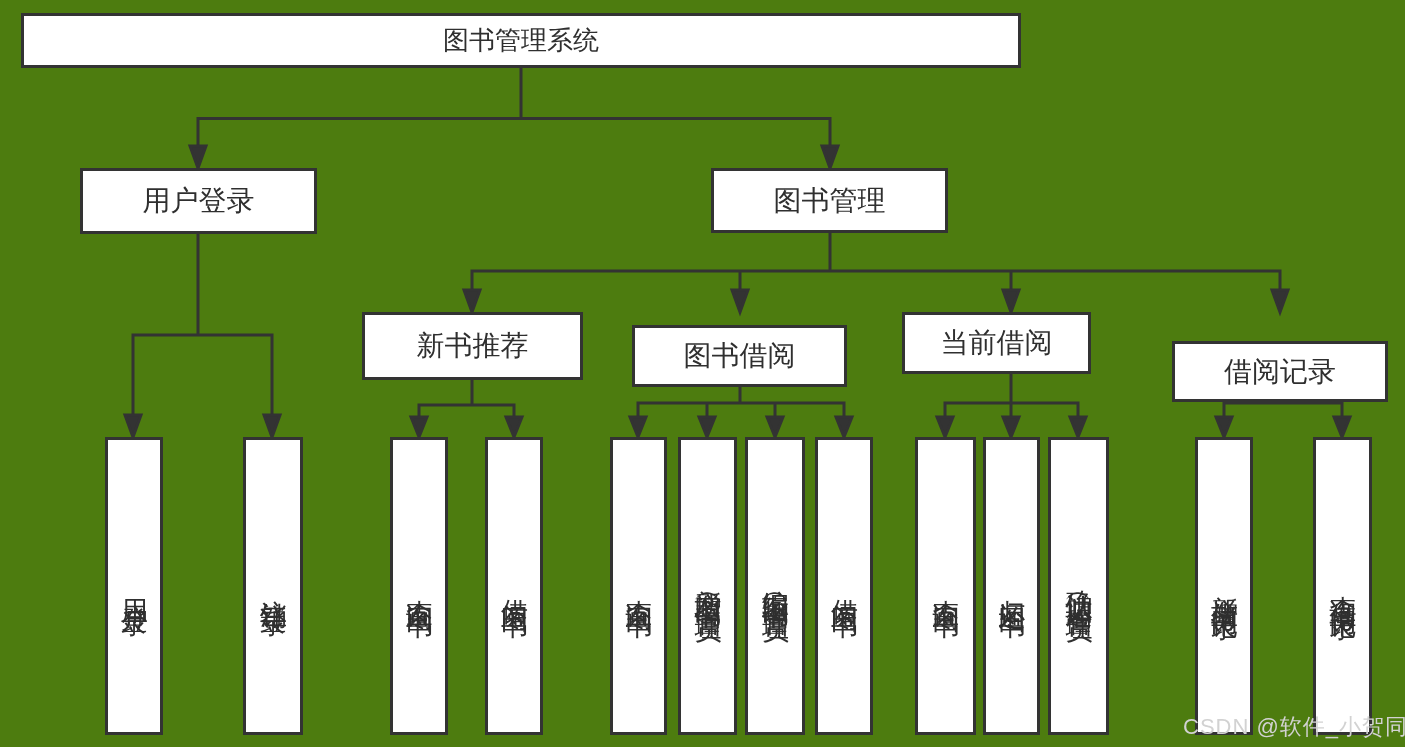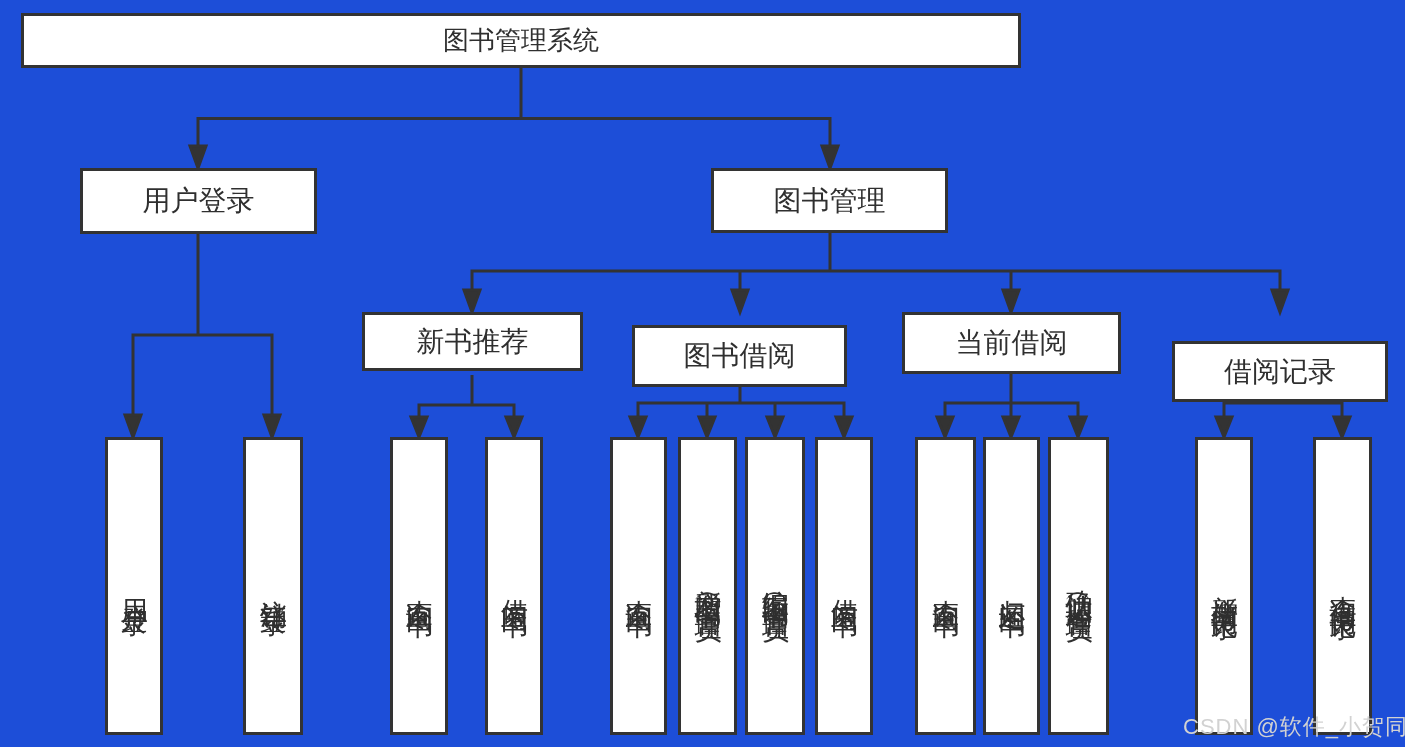--- a/index.html
+++ b/index.html
@@ -1,20 +1,20 @@
 <!DOCTYPE html>
 <html><head>
 <meta charset="utf-8">
 <style>
   html, body { margin: 0; padding: 0; background: #ffffff; }
   #stage {
     position: relative;
     width: 1405px;
     height: 747px;
-    background: #1d4ed8;
+    background: #4d7c0f;
     font-family: "Liberation Sans", sans-serif;
     overflow: hidden;
   }
   #wires {
     position: absolute;
     left: 0; top: 0;
     width: 1405px; height: 747px;
     z-index: 1;
   }
   .node {
@@ -105,23 +105,23 @@
         <polygon points="1334,417 1350,417 1342,437"></polygon>
       </g>
     </g>
   </svg>
 
   <div class="node root-node" style="left:21px; top:13px; width:1000px; height:55px;">图书管理系统</div>
 
   <div class="node h-node" style="left:80px; top:168px; width:237px; height:66px;">用户登录</div>
   <div class="node h-node" style="left:711px; top:168px; width:237px; height:65px;">图书管理</div>
 
-  <div class="node h-node" style="left:362px; top:312px; width:221px; height:59px;">新书推荐</div>
+  <div class="node h-node" style="left:362px; top:312px; width:221px; height:68px;">新书推荐</div>
   <div class="node h-node" style="left:632px; top:312px; width:215px; height:62px;margin-top:13px;">图书借阅</div>
-  <div class="node h-node" style="left:902px; top:312px; width:219px; height:62px;">当前借阅</div>
+  <div class="node h-node" style="left:902px; top:312px; width:189px; height:62px;">当前借阅</div>
   <div class="node h-node" style="left:1172px; top:313px; width:216px; height:61px;margin-top:28px;">借阅记录</div>
 
   <div class="node leaf-node" style="left:105px; top:437px; width:58px; height:298px;">
     <span class="vtext">用户登录</span>
   </div>
   <div class="node leaf-node" style="left:243px; top:437px; width:60px; height:298px;">
     <span class="vtext">注销登录</span>
   </div>
 
   <div class="node leaf-node" style="left:390px; top:437px; width:58px; height:298px;">

